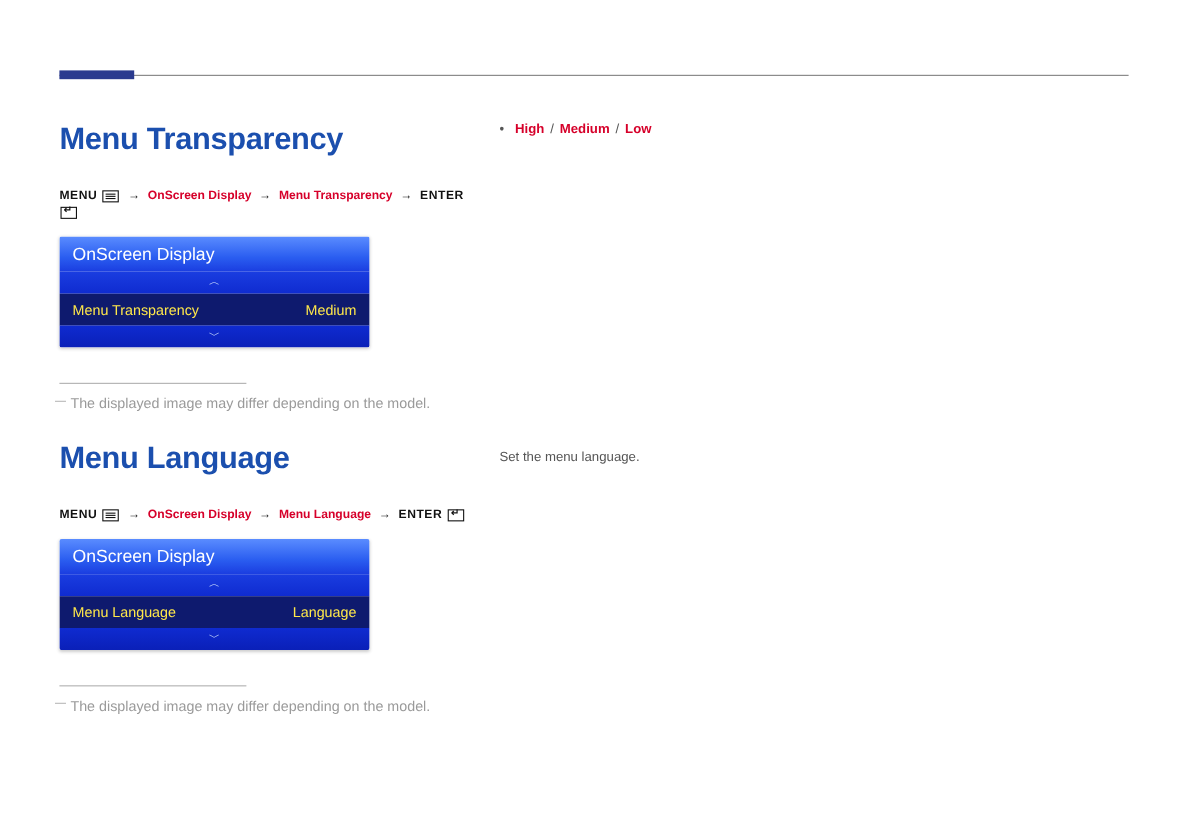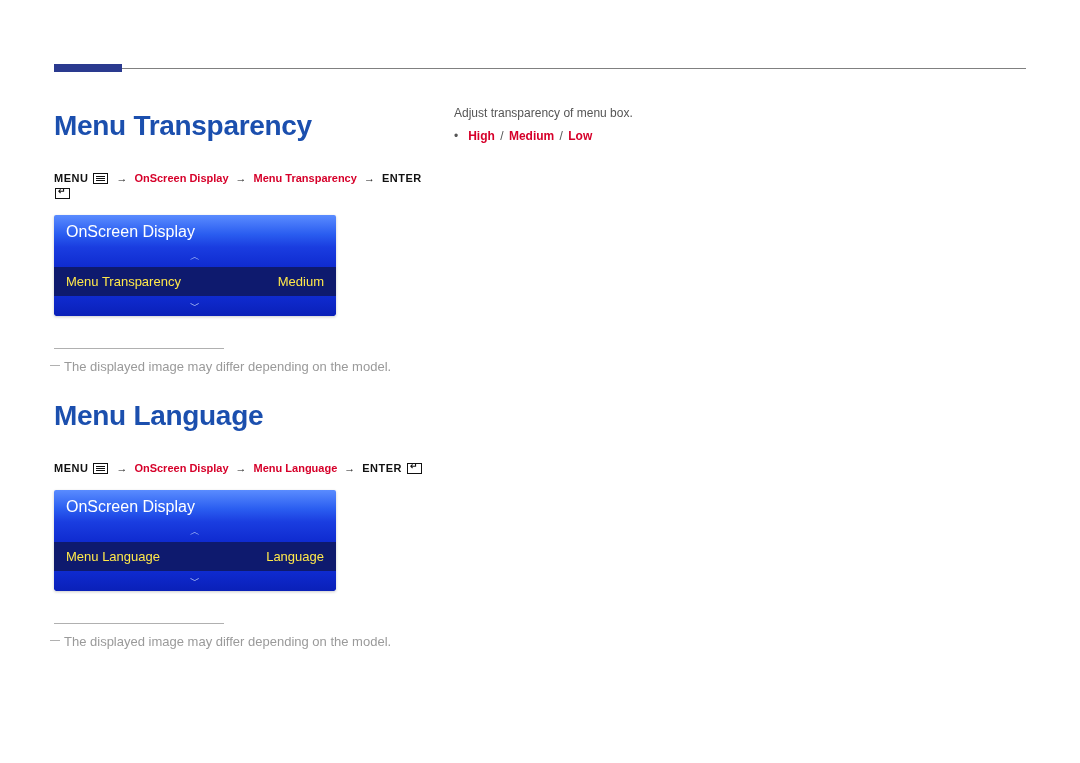--- a/index.html
+++ b/index.html
@@ -214,21 +214,20 @@
       <span class="value">Medium</span>
     </div>
     <div class="osd-chev-row bottom">﹀</div>
   </div>
 
   <div class="footnote-rule"></div>
   <div class="footnote">The displayed image may differ depending on the model.</div>
 </div>
 
 <div class="right-col section-1-right">
-  <div class="body-text">Adjust transparency of menu box.</div>
   <div class="bullet-line">
     <span class="bullet-dot">•</span>
     <span>
       <span class="opt">High</span><span class="opt-sep"> / </span><span class="opt">Medium</span><span class="opt-sep"> / </span><span class="opt">Low</span>
     </span>
   </div>
 </div>
 
 <div class="left-col section-2-left">
   <h1 class="heading">Menu Language</h1>
@@ -253,13 +252,14 @@
       <span class="value">Language</span>
     </div>
     <div class="osd-chev-row bottom">﹀</div>
   </div>
 
   <div class="footnote-rule"></div>
   <div class="footnote">The displayed image may differ depending on the model.</div>
 </div>
 
 <div class="right-col section-2-right">
+  <div class="body-text">Set the menu language.</div>
 </div>
 
 </body></html>

